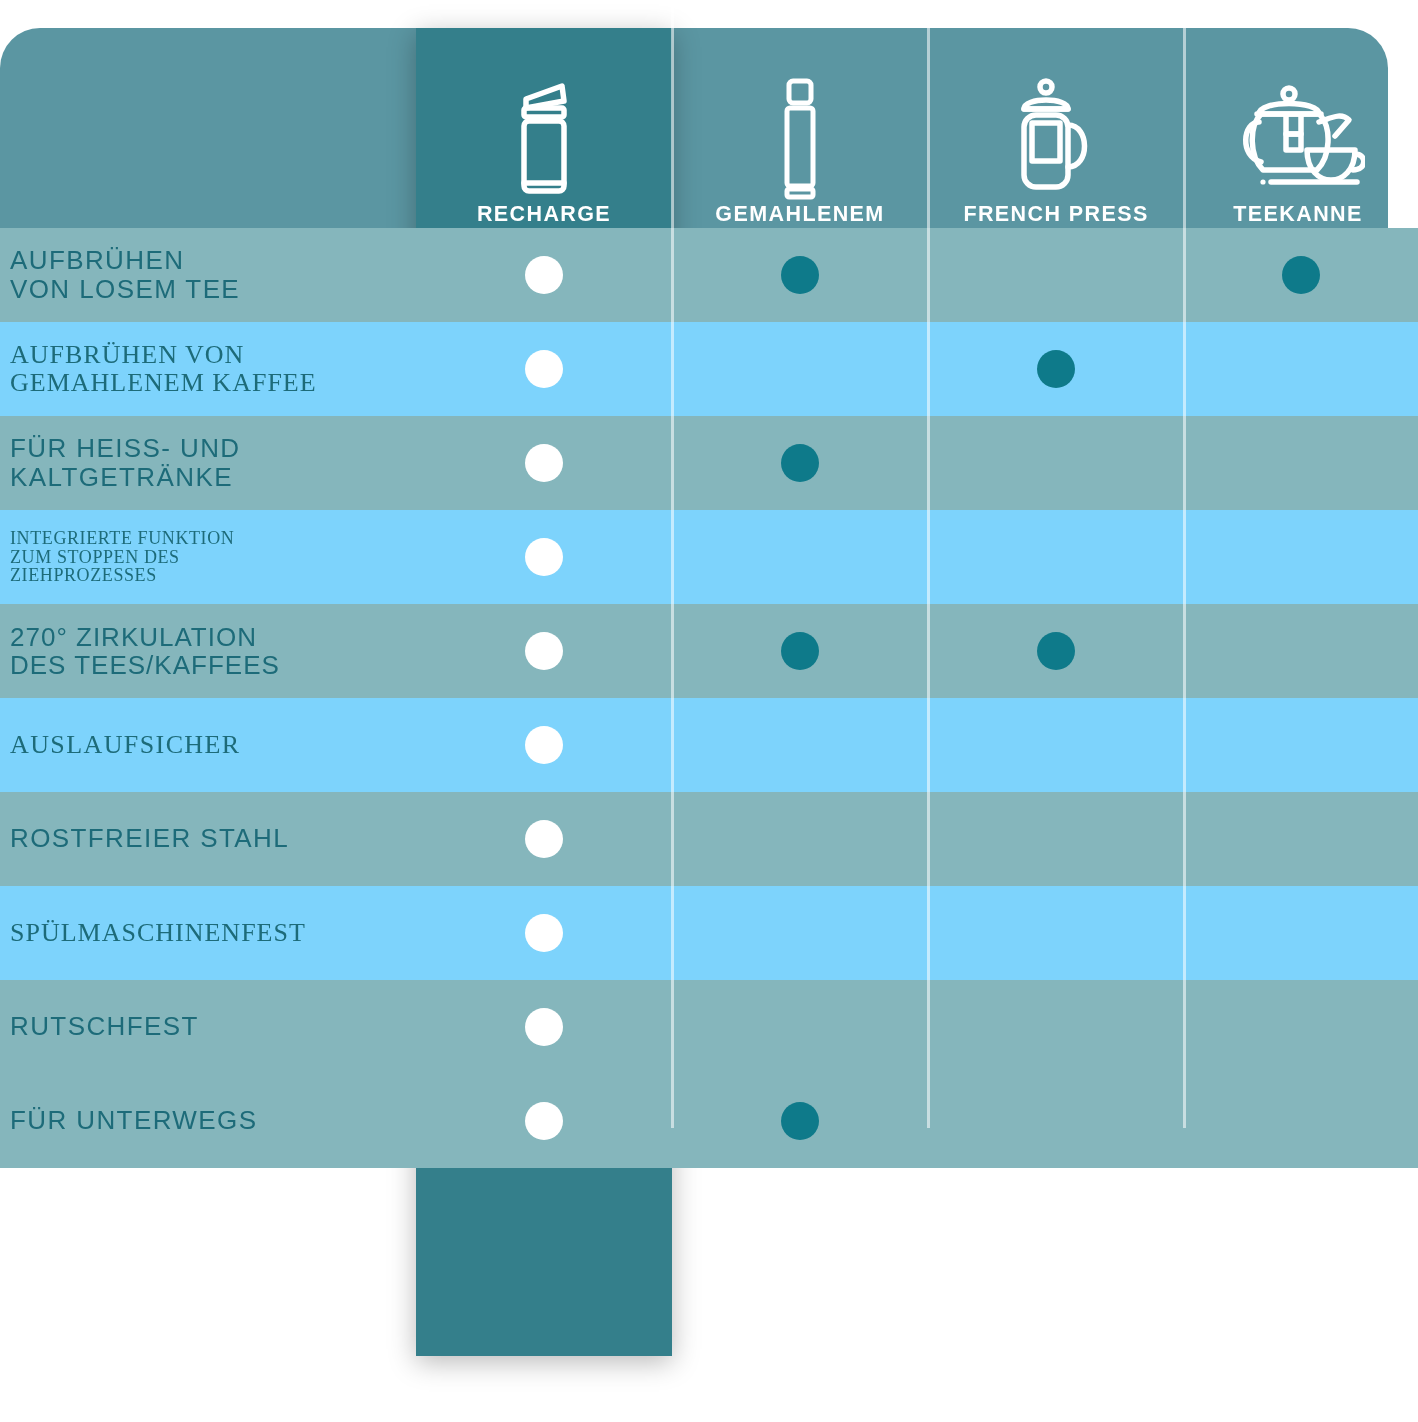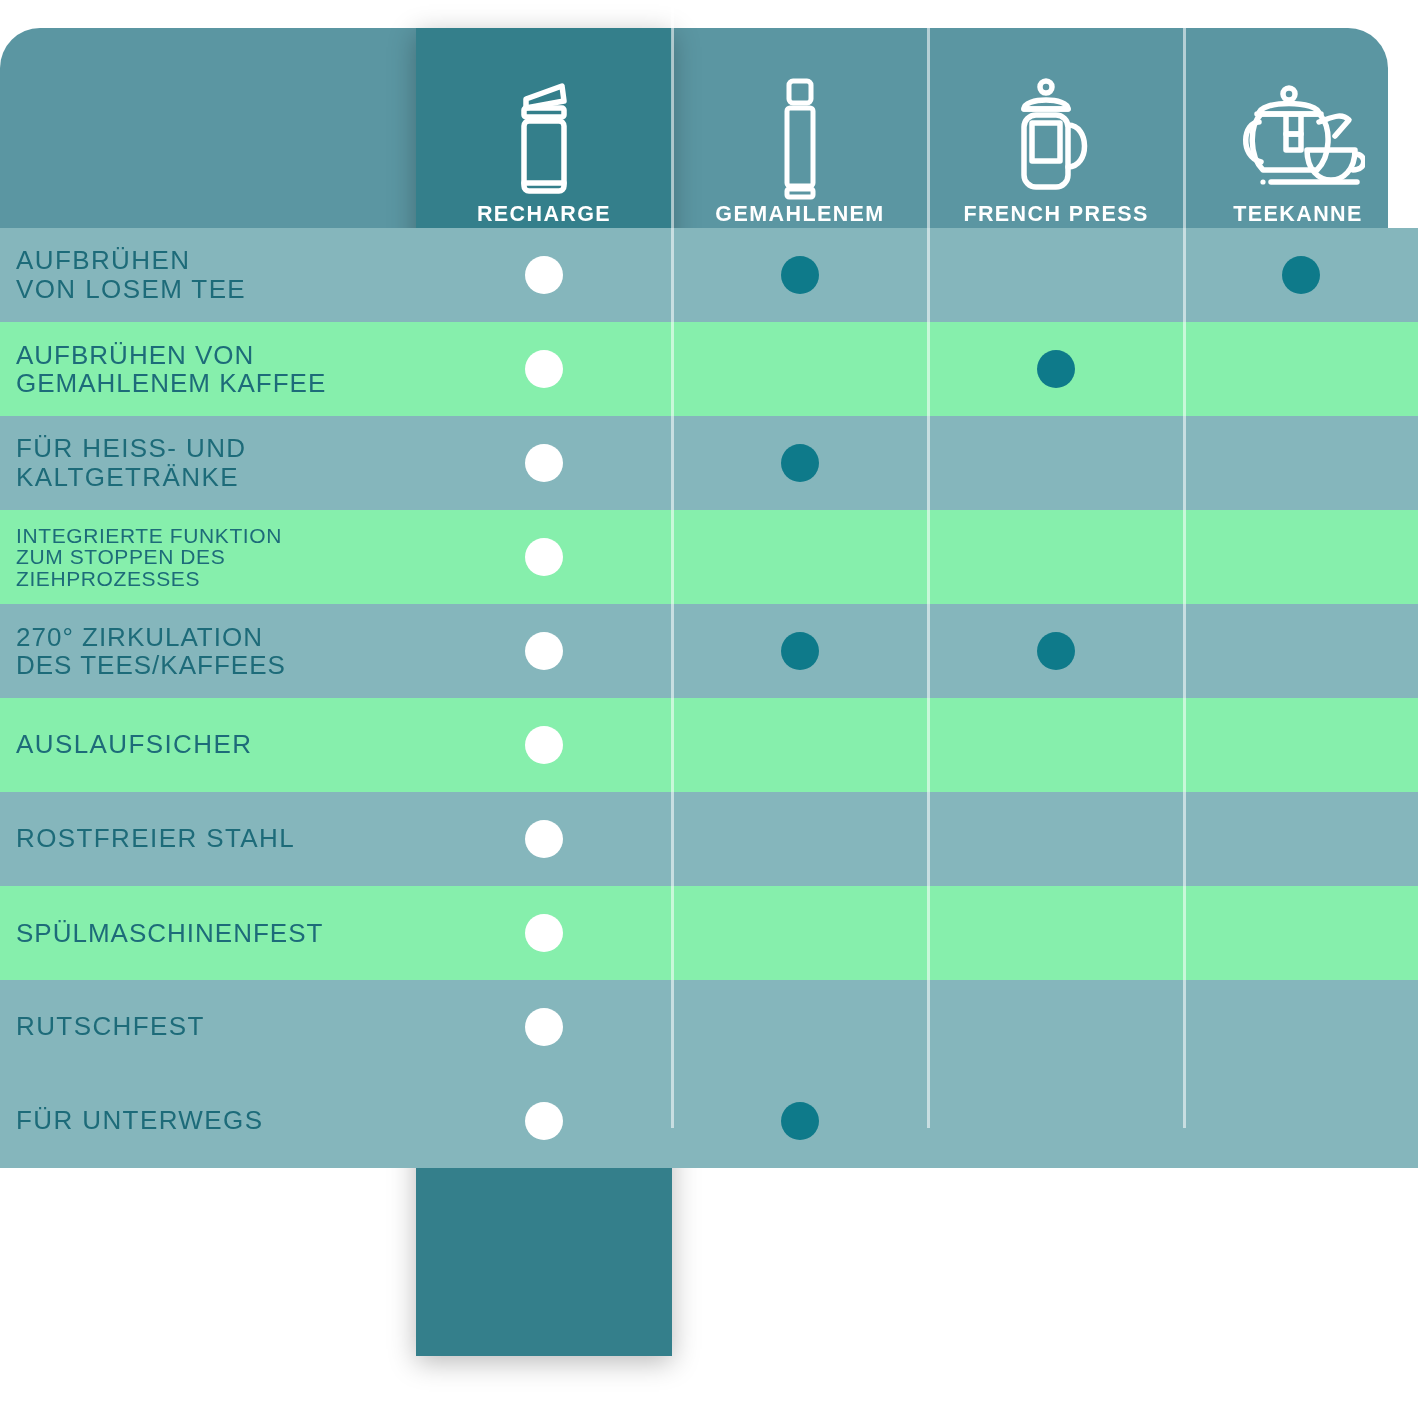--- a/index.html
+++ b/index.html
@@ -78,42 +78,42 @@
     height: 1128px;
   }
 
   .row {
     position: relative;
     display: flex;
     width: 1418px;
     height: 94px;
   }
   .row.odd  { background: #85b6bc; }
-  .row.even { background: #86efac; }
+  .row.even { background: #7dd3fc; font-family: Liberation Serif, serif; }
 
   .cell-label {
     width: 416px;
     flex: 0 0 416px;
     display: flex;
     align-items: center;
-    padding-left: 16px;
+    padding-left: 10px;
     padding-right: 6px;
     color: #1d6b79;
   }
   .label-text {
     font-size: 26px;
     letter-spacing: 2.2px;
     line-height: 1.18;
     font-weight: 400;
     white-space: pre-line;
   }
   .label-text.tight {
     letter-spacing: 0.6px;
     line-height: 1.02;
-    font-size: 21px;
+    font-size: 18px;
   }
   .label-text.semi {
     letter-spacing: 1.0px;
     line-height: 1.08;
   }
   .label-text.mid {
     letter-spacing: 1.4px;
     line-height: 1.12;
   }
 

